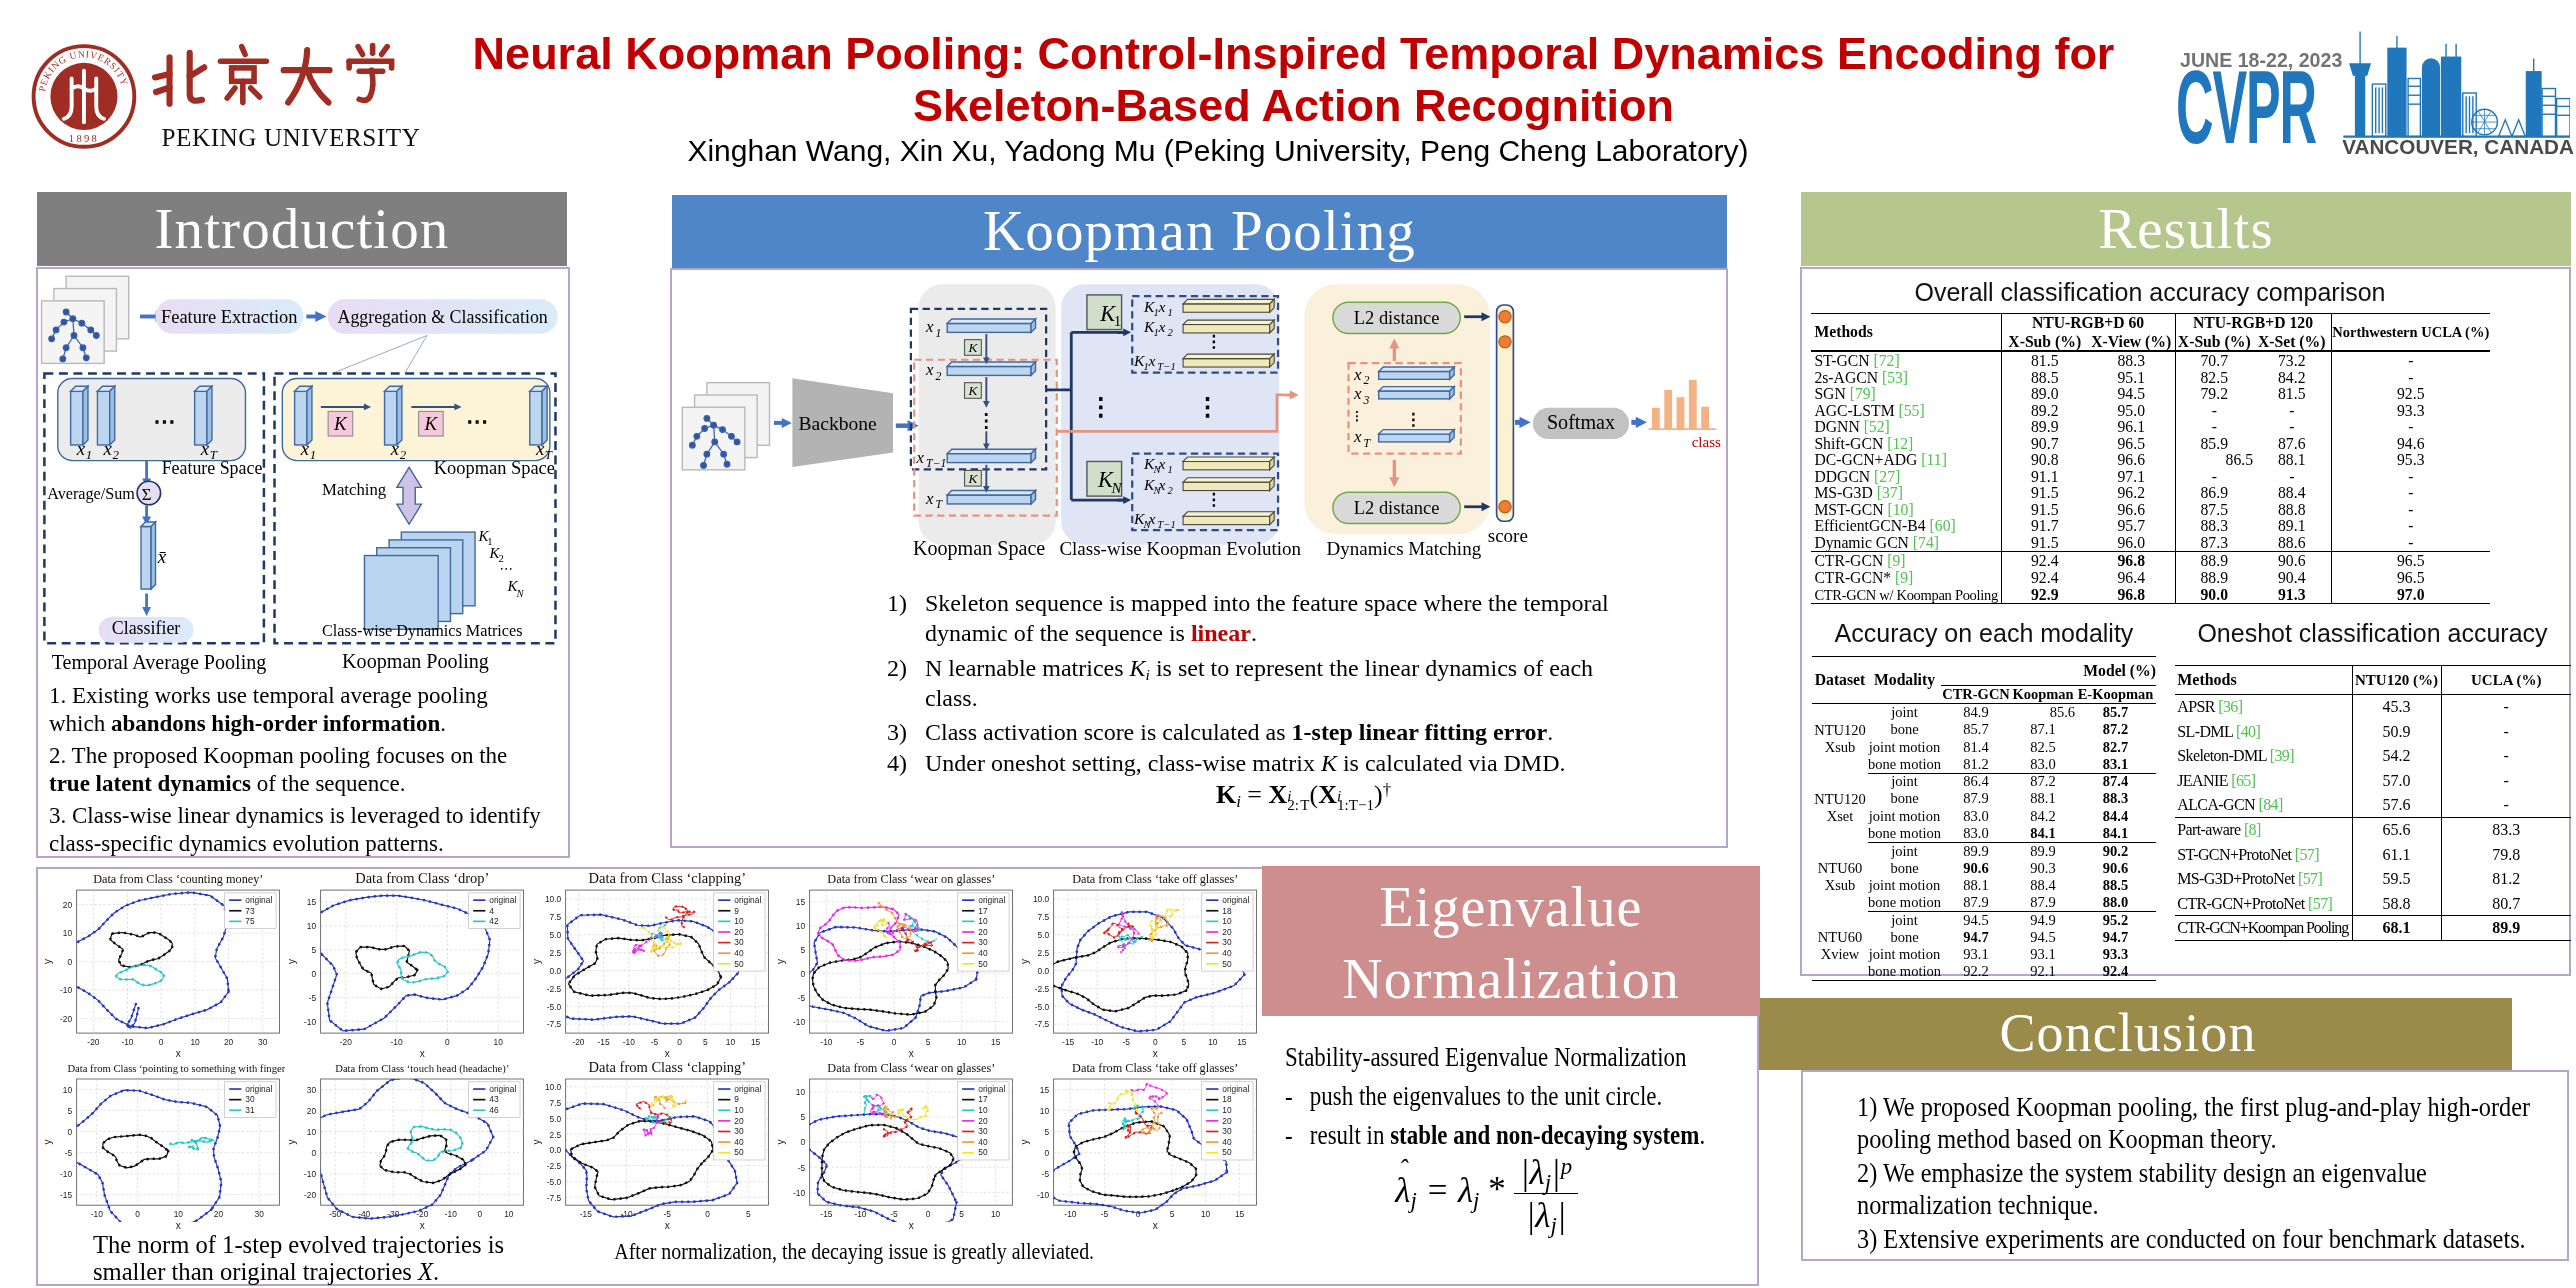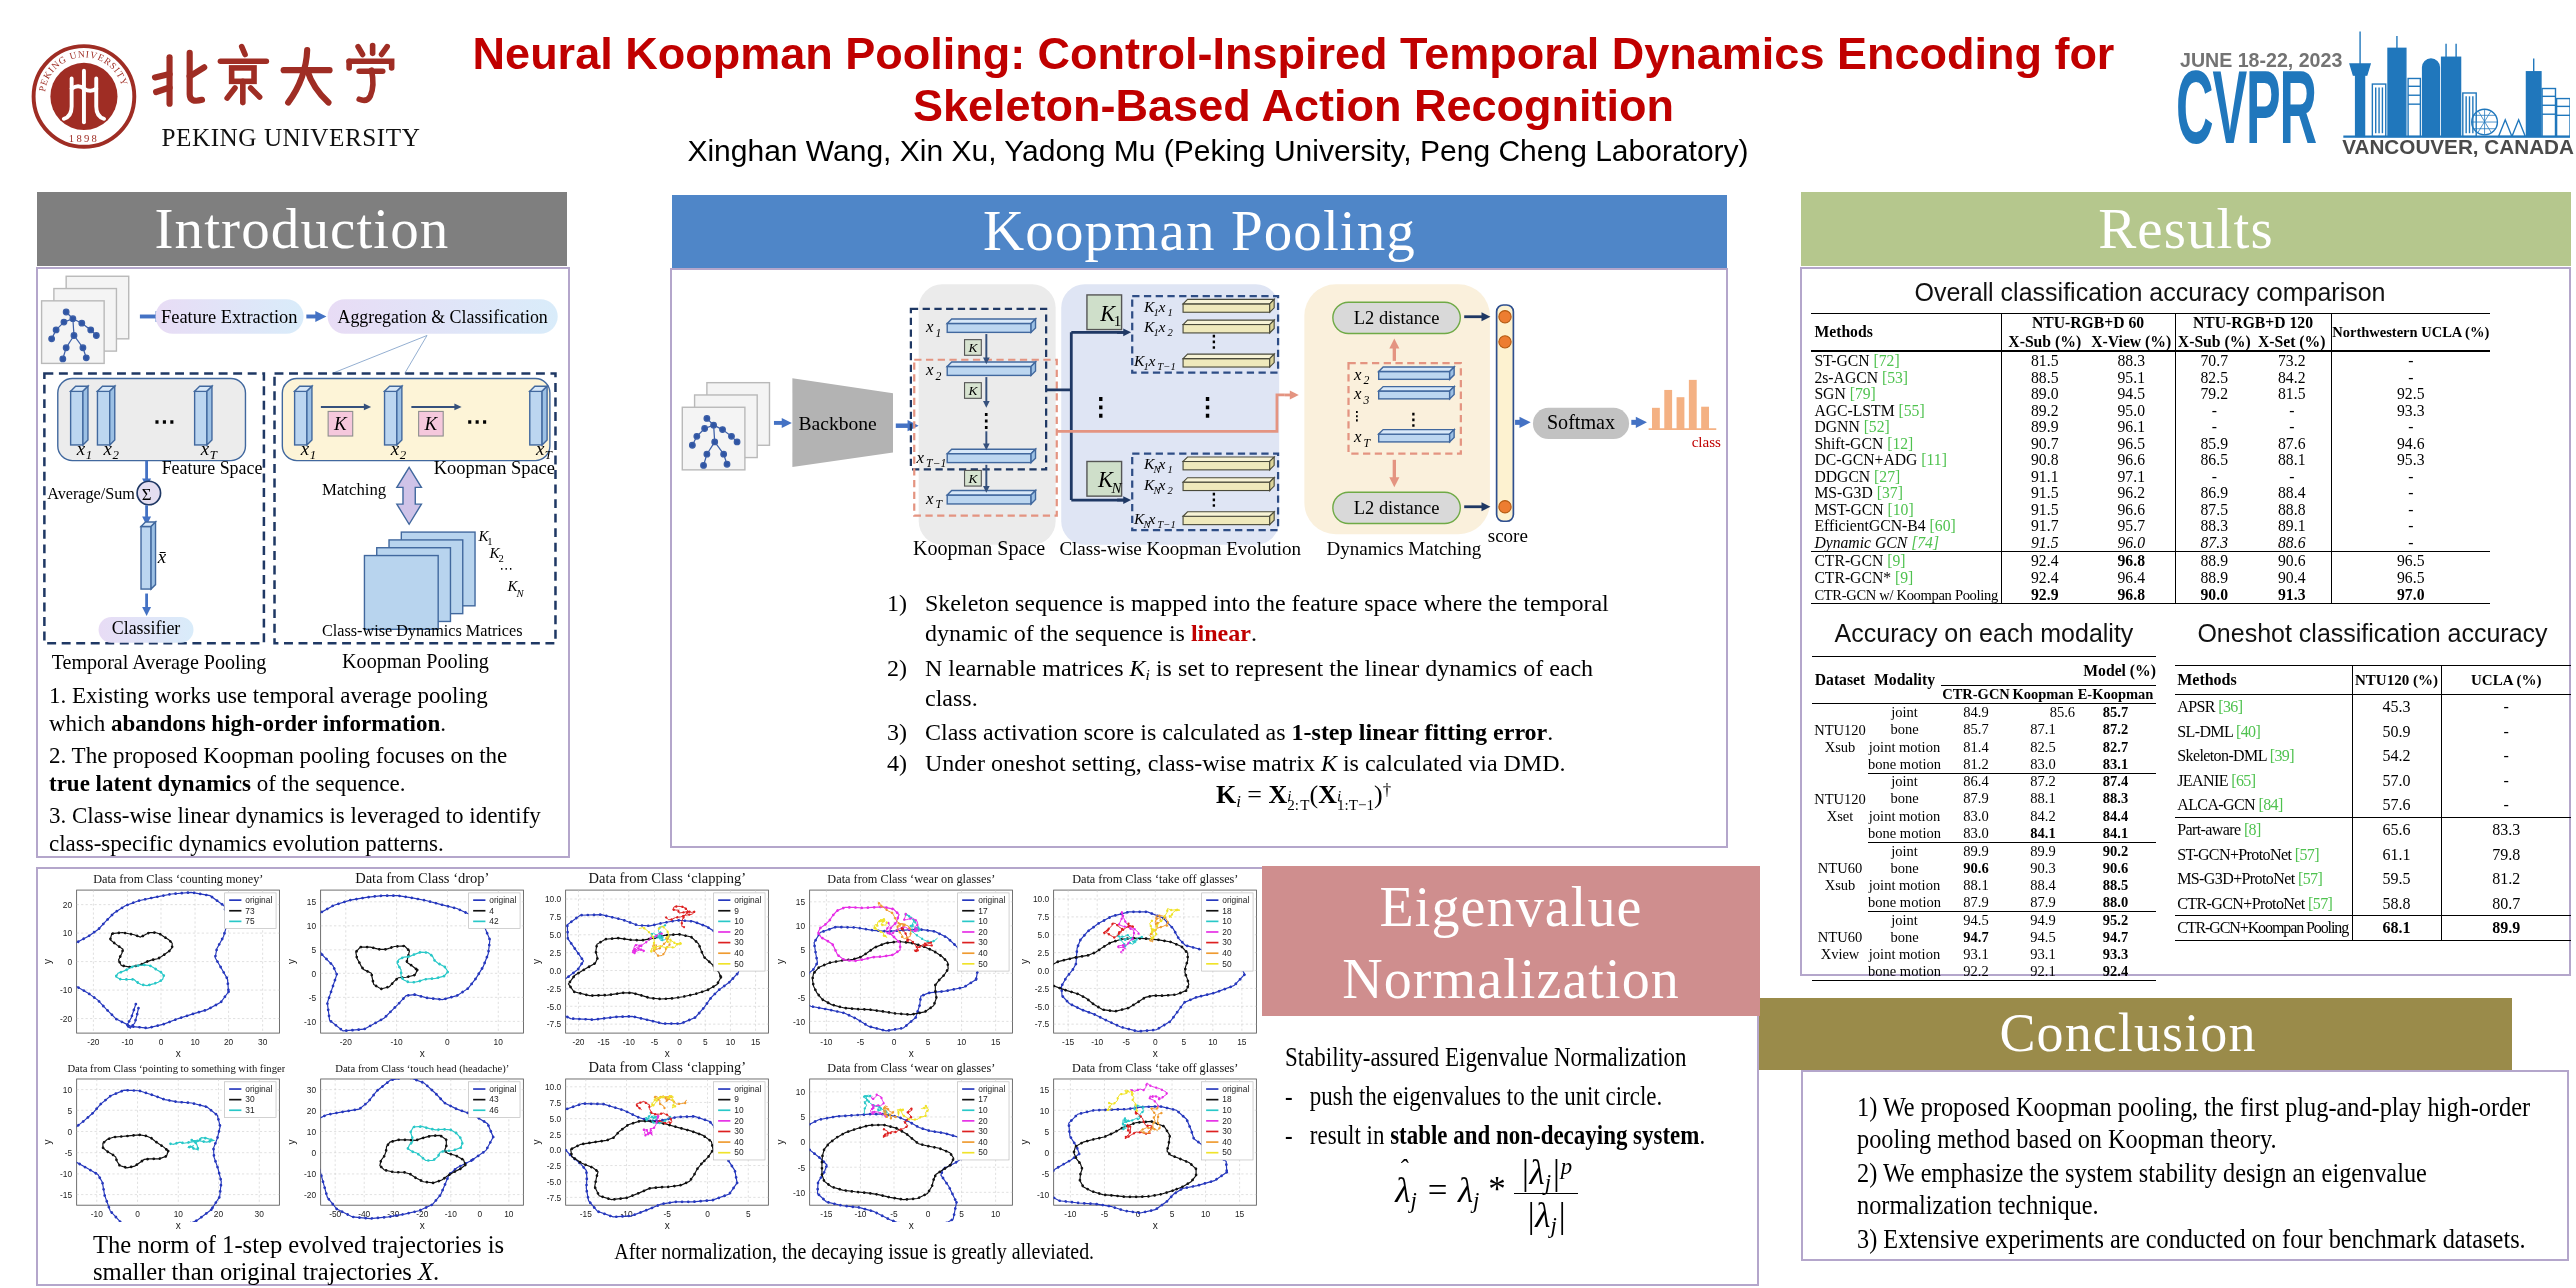--- a/index.html
+++ b/index.html
@@ -521,21 +521,21 @@
         <td class="bl" style="text-align:center">90.7</td>
         <td style="text-align:center">96.5</td>
         <td class="bl" style="text-align:center">85.9</td>
         <td style="text-align:center">87.6</td>
         <td class="bl" style="text-align:center">94.6</td>
       </tr>
       <tr style="height:16px;">
         <td style="padding-left:3.4px">DC-GCN+ADG <span class="grn">[11]</span></td>
         <td class="bl" style="text-align:center">90.8</td>
         <td style="text-align:center">96.6</td>
-        <td class="bl" style="text-align:center">86.5</td>
+        <td class="bl" style="text-align:right">86.5</td>
         <td style="text-align:center">88.1</td>
         <td class="bl" style="text-align:center">95.3</td>
       </tr>
       <tr style="height:16px;">
         <td style="padding-left:3.4px">DDGCN <span class="grn">[27]</span></td>
         <td class="bl" style="text-align:center">91.1</td>
         <td style="text-align:center">97.1</td>
         <td class="bl" style="text-align:center">-</td>
         <td style="text-align:center">-</td>
         <td class="bl" style="text-align:center">-</td>
@@ -557,21 +557,21 @@
         <td class="bl" style="text-align:center">-</td>
       </tr>
       <tr style="height:16px;">
         <td style="padding-left:3.4px">EfficientGCN-B4 <span class="grn">[60]</span></td>
         <td class="bl" style="text-align:center">91.7</td>
         <td style="text-align:center">95.7</td>
         <td class="bl" style="text-align:center">88.3</td>
         <td style="text-align:center">89.1</td>
         <td class="bl" style="text-align:center">-</td>
       </tr>
-      <tr style="height:16px;font-style:italic;">
+      <tr style="height:16px;">
         <td style="padding-left:3.4px">Dynamic GCN <span class="grn">[74]</span></td>
         <td class="bl" style="text-align:center">91.5</td>
         <td style="text-align:center">96.0</td>
         <td class="bl" style="text-align:center">87.3</td>
         <td style="text-align:center">88.6</td>
         <td class="bl" style="text-align:center">-</td>
       </tr>
       <tr style="height:16px;border-top:1.4px solid #000;height:18.4px">
         <td style="padding-left:3.4px">CTR-GCN <span class="grn">[9]</span></td>
         <td class="bl" style="text-align:center">92.4</td>

